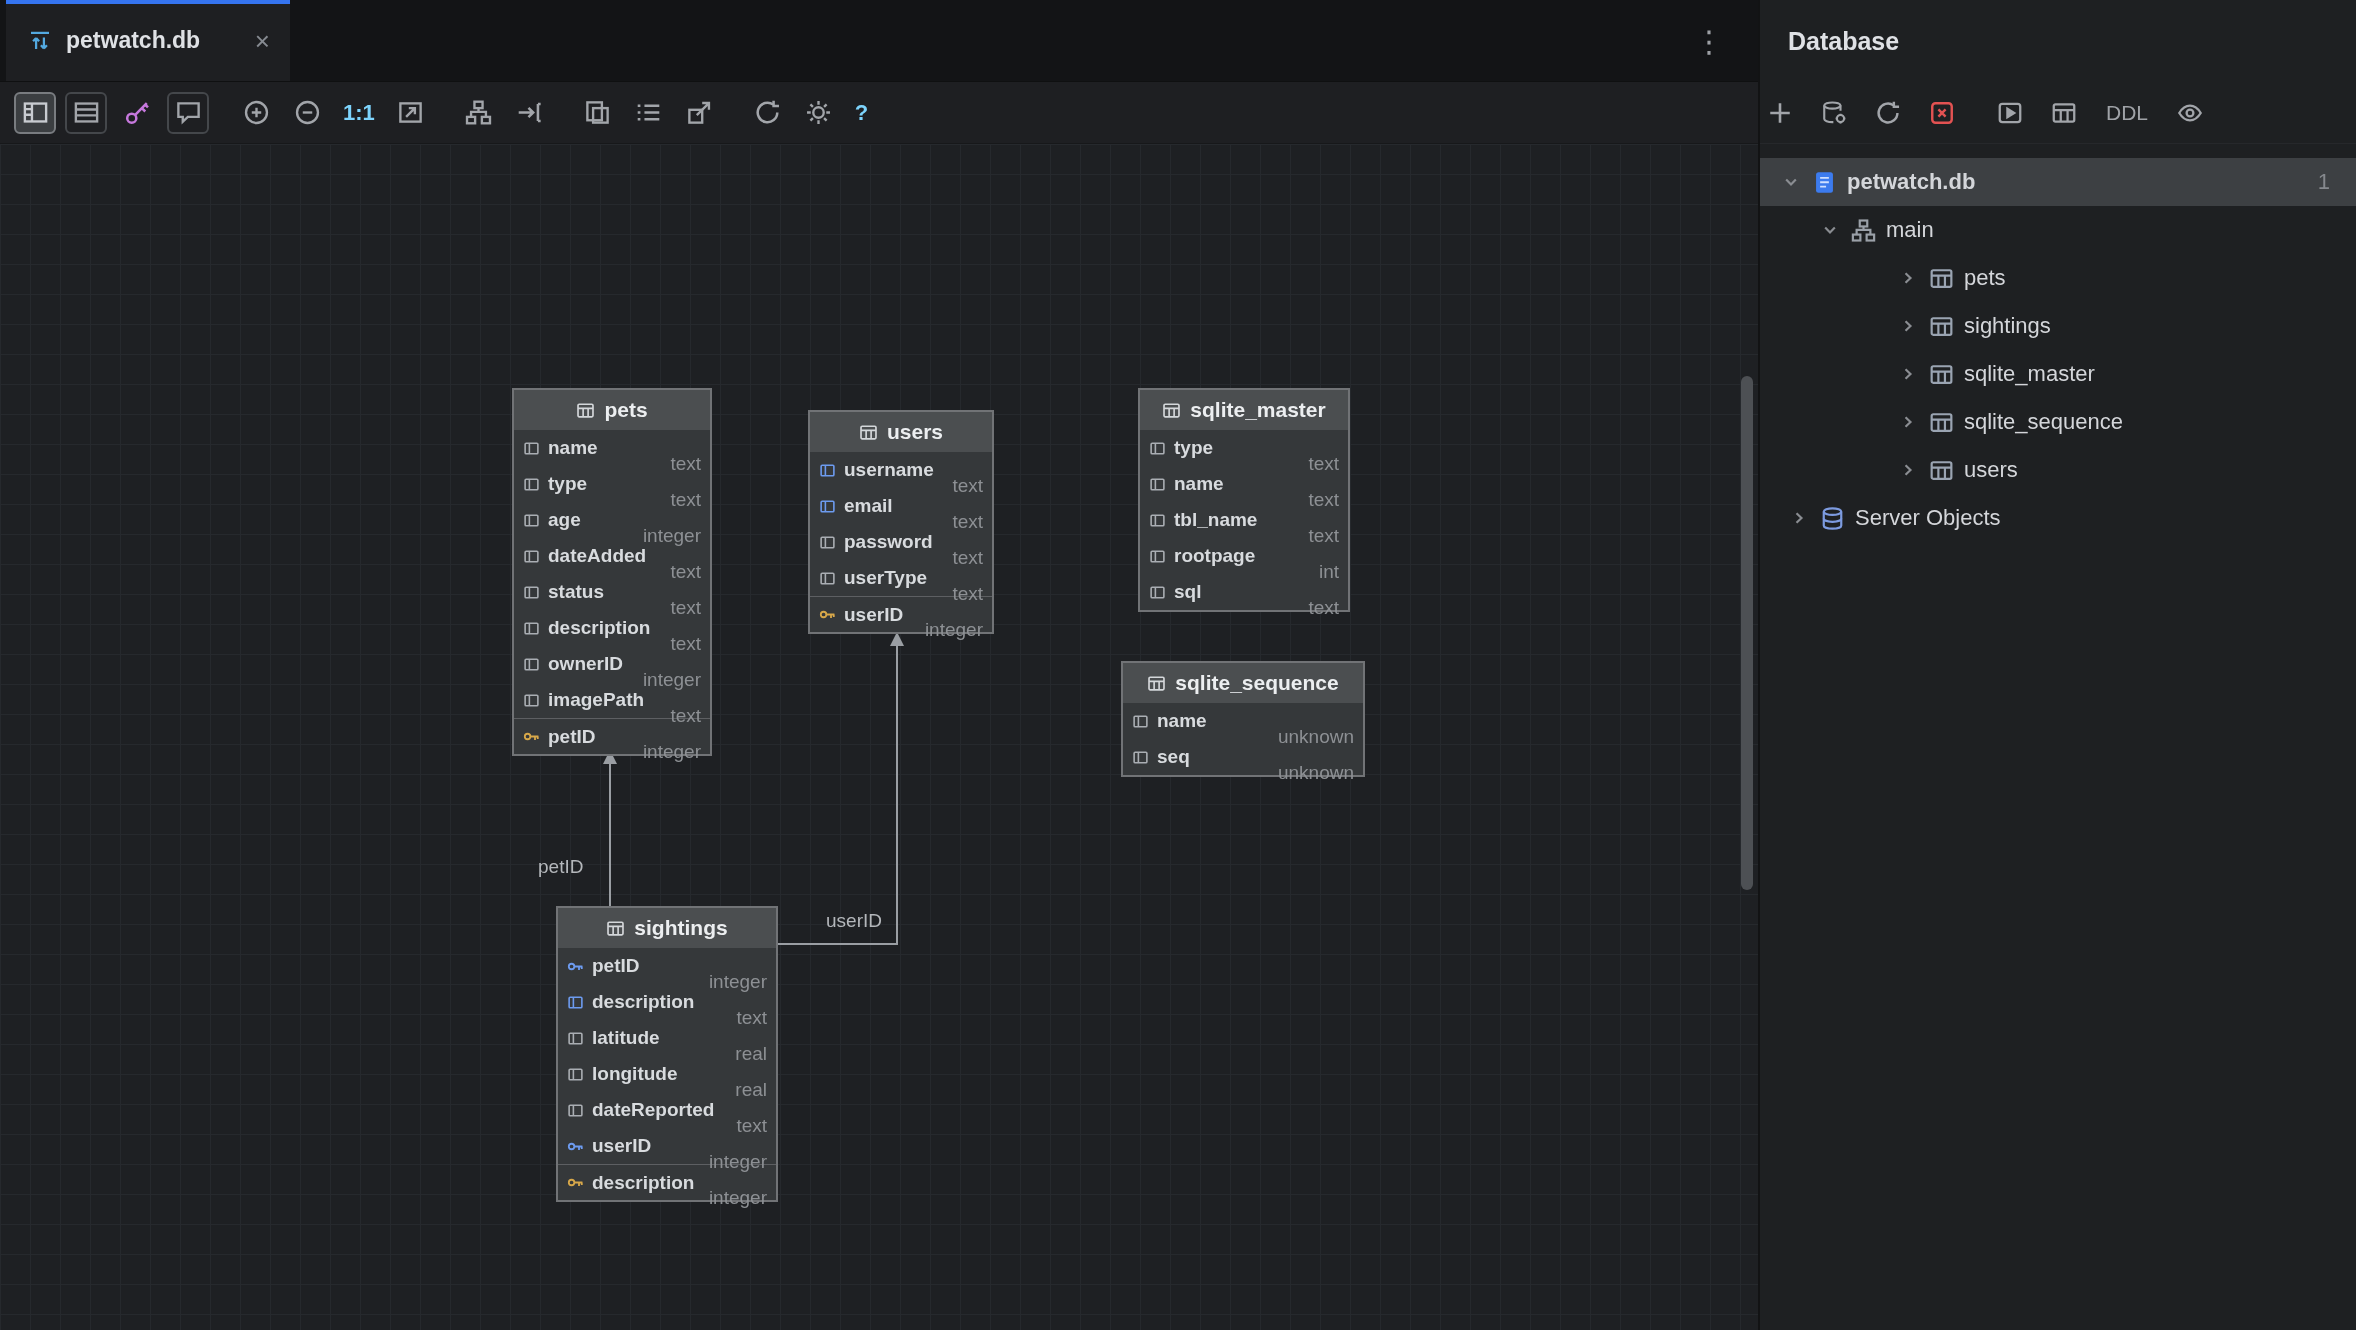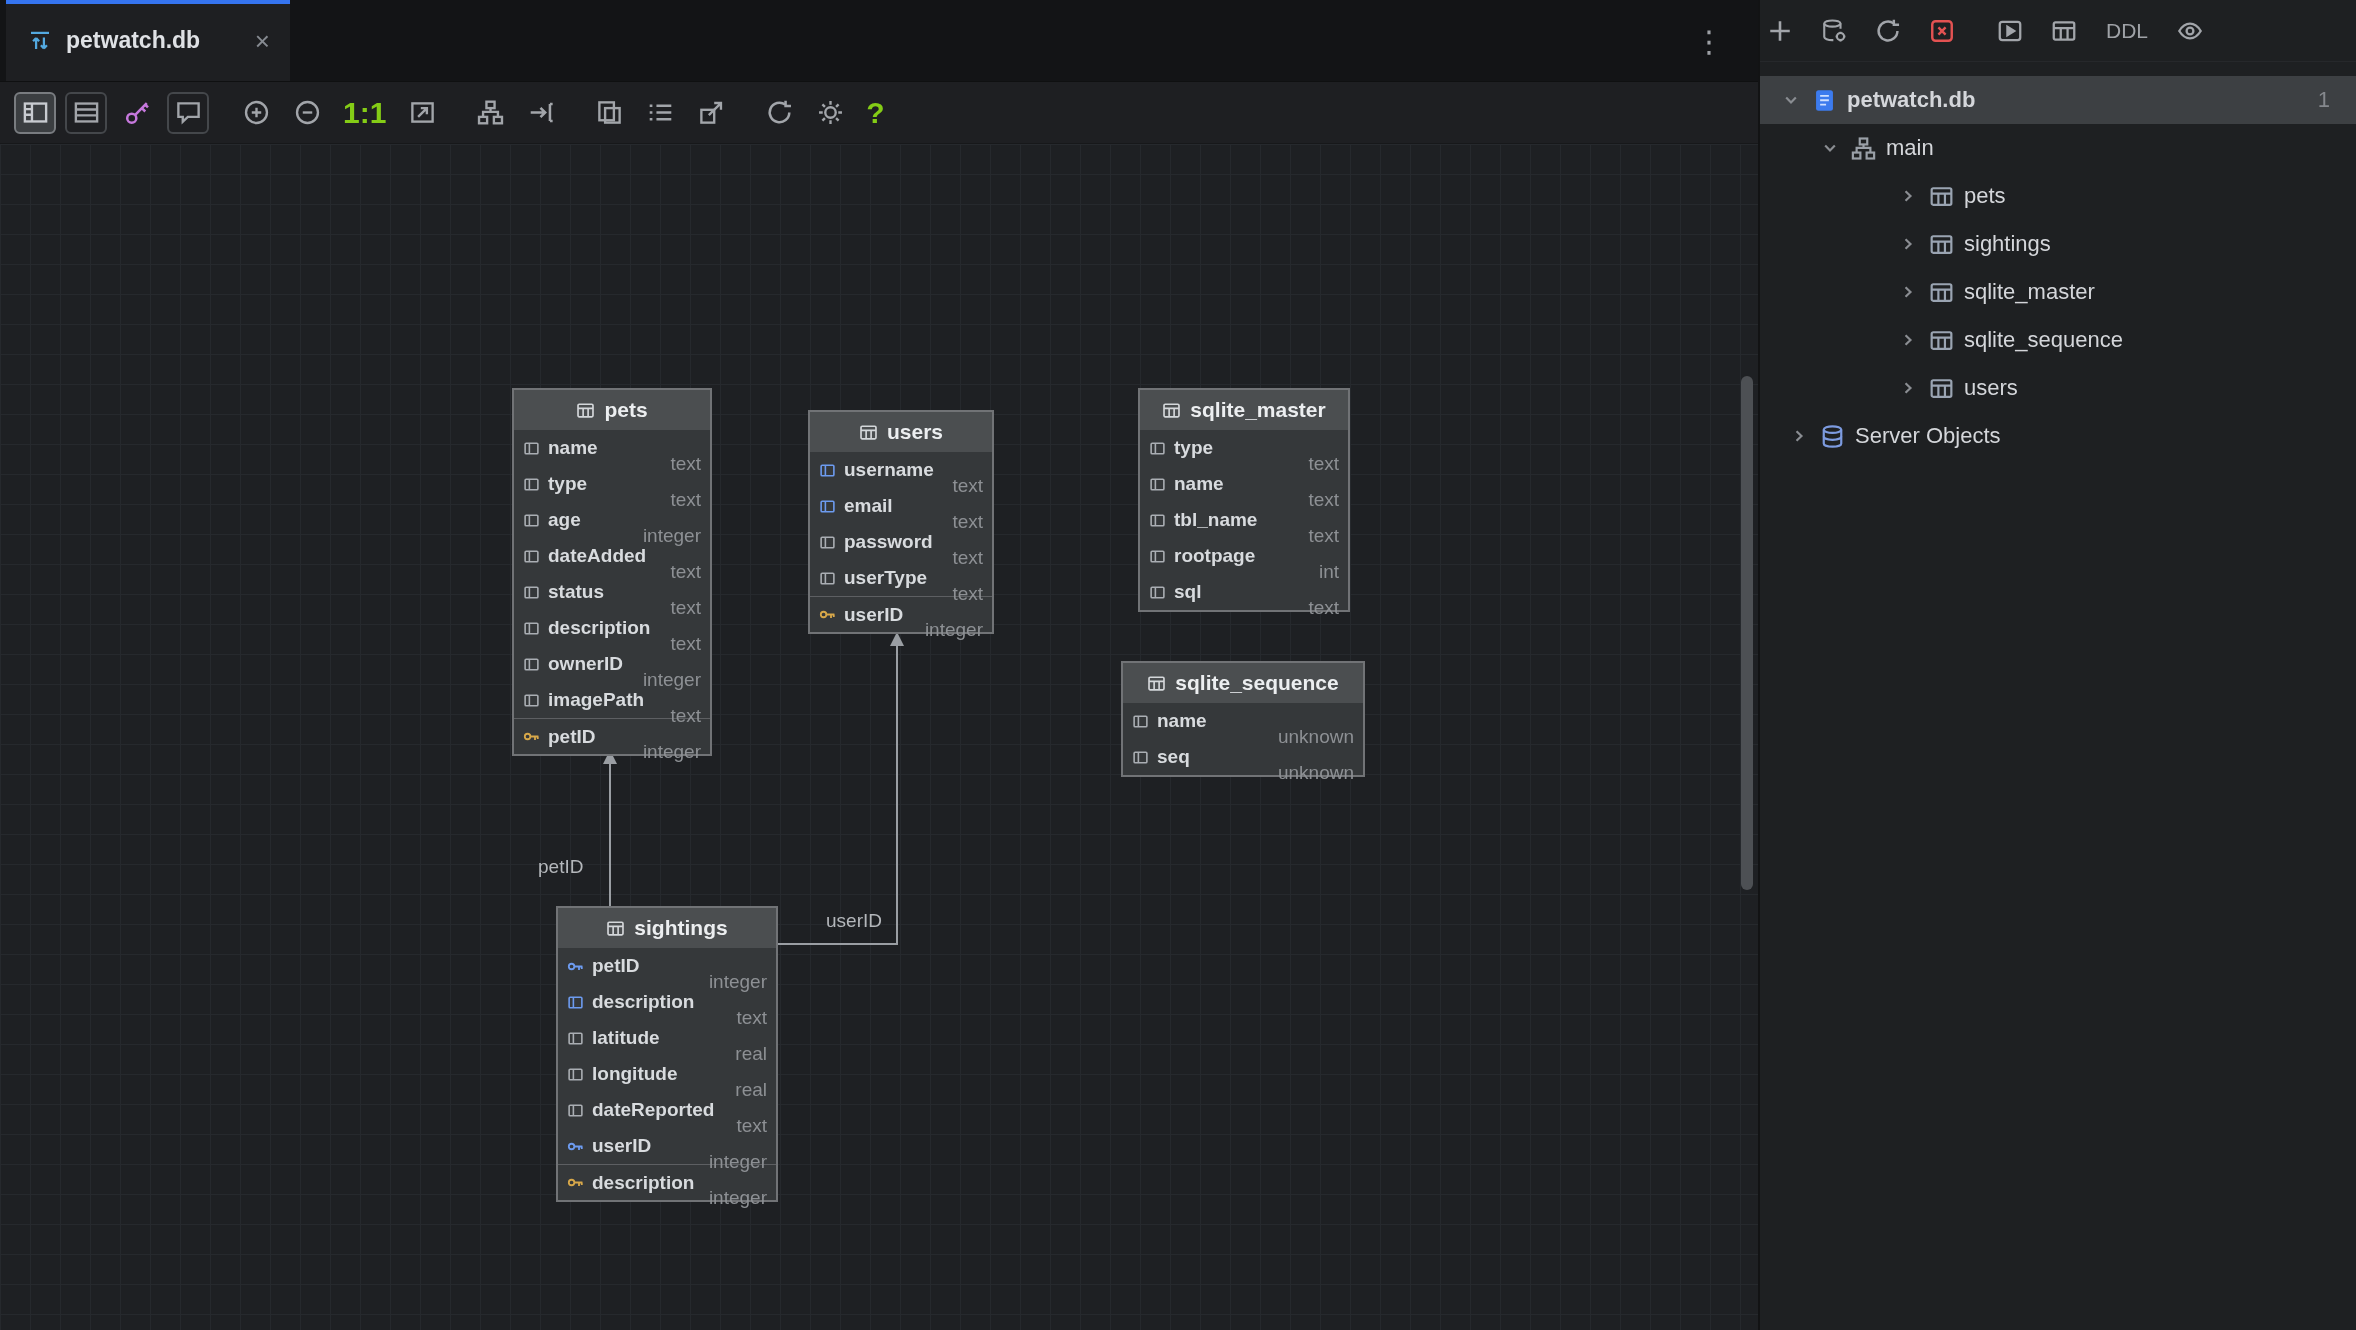--- a/index.html
+++ b/index.html
@@ -21,21 +21,21 @@
 
   
   .toolbar { height:62px; background:#1e1f22; display:flex; align-items:center;
     padding-left:14px; border-bottom:1px solid #17181a; }
   .tbtn { width:42px; height:42px; margin-right:9px; border-radius:6px;
     display:flex; align-items:center; justify-content:center; color:#a2a5aa; cursor:pointer; }
   .tbtn svg { width:27px; height:27px; display:block; }
   .tbtn.box { border:2px solid #44474b; }
   .tbtn.active { border:2px solid #797c80; background:#3b3e41; color:#c8cbd0; }
   .tbtn.purple { color:#c678dd; }
-  .tbtn.text { width:auto; padding:0 6px; font-size:30px; font-weight:bold; color:#84cc16; }
+  .tbtn.text { width:auto; padding:0 6px; font-size:22px; font-weight:bold; color:#7dd3fc; }
   .grp-gap { width:17px; }
 
   
   .canvas { position:relative; flex:1; background:#1e2023; overflow:hidden;
     background-image: linear-gradient(#26292d 1px, transparent 1px),
                       linear-gradient(90deg, #26292d 1px, transparent 1px);
     background-size: 30px 30px; }
   .edges { position:absolute; inset:0; width:100%; height:100%; }
   .edge-label { position:absolute; color:#b4b7bb; font-size:19px; white-space:nowrap; }
 
@@ -545,20 +545,21 @@
             <span class="c-nm">description</span>
             <span class="c-tp">integer</span>
           </div>
       </div>
 
       <div class="vscroll"></div>
     </div>
   </div>
 
   <div class="panel">
+    <div class="p-head">Database</div>
 
     <div class="p-tools">
       <div class="pbtn">
           <svg>
             <use href="#i-plus"></use>
           </svg>
         </div>
       <div class="pbtn">
           <svg>
             <use href="#i-dbgear"></use>

